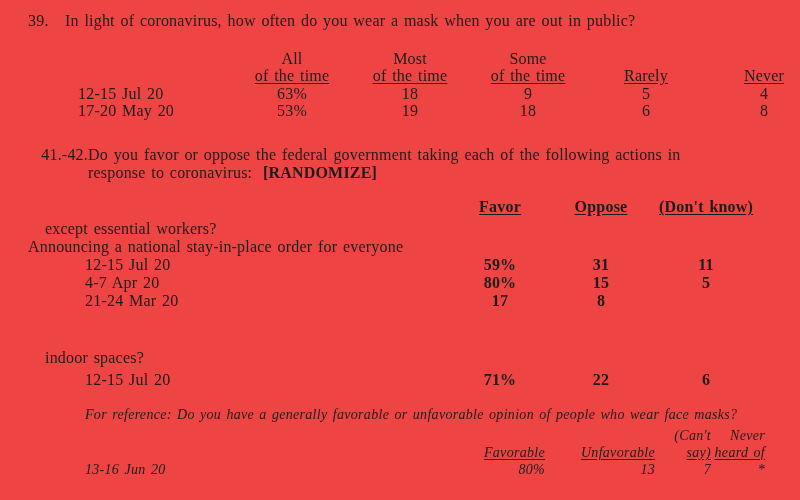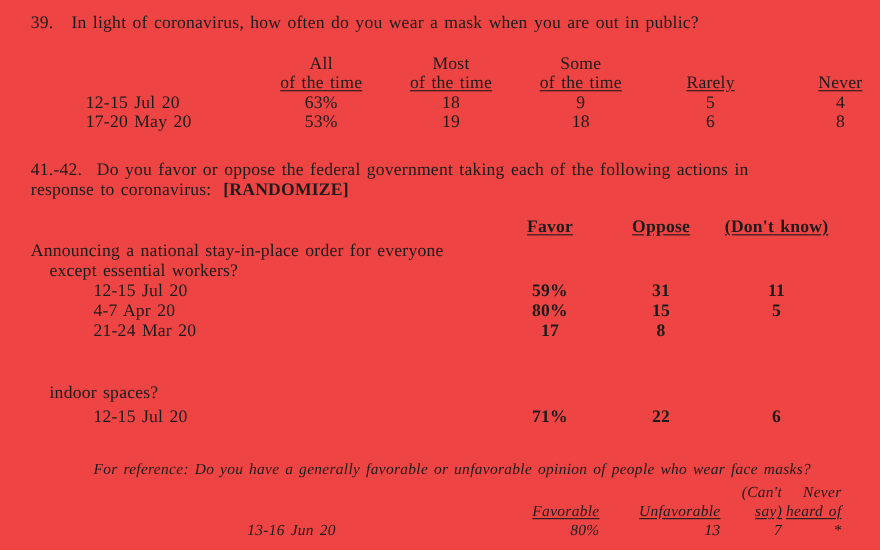--- a/index.html
+++ b/index.html
@@ -6,39 +6,39 @@
   .doc {
     position:relative; width:800px; height:500px; background:#ef4444;
     font-family:"Liberation Serif", serif; font-size:16px; color:#1c1c1c;
     letter-spacing:0.2px; word-spacing:1.5px; overflow:hidden;
   }
   .abs { position:absolute; }
   .u { text-decoration:underline; text-underline-offset:2px; }
   .b { font-weight:700; }
   .qrow { display:flex; }
   .qnum39 { flex:0 0 37px; }
-  .qnum41 { flex:0 0 60px; }
-  .qline2 { }
+  .qnum41 { flex:0 0 60px;text-align:right; }
+  .qline2 { margin-left:60px; }
 
   .t1row { display:grid; grid-template-columns:141px 90px 90px 90px 90px 90px 90px; height:17px; line-height:17px;gap:28px; }
   .t1row .c { text-align:center; }
   .t1row .lbl { text-align:left; }
 
   .t2row { display:grid; grid-template-columns:427px 90px 112px 98px; height:18px; line-height:18px; }
   .t2row .c { text-align:center;font-weight:bold; }
   .t2row .lbl { text-align:left; }
   .ind1 { padding-left:17px; }
   .ind2 { padding-left:57px; }
   .gap-top { margin-top:4px; }
 
   .ref { font-style:italic; font-size:14px; letter-spacing:0.3px; }
   .refnote { line-height:16px; }
   .t3row { display:grid; grid-template-columns:360px 100px 110px 56px 54px; height:17px; line-height:17px; }
   .t3row .c { text-align:right; }
-  .t3row .lbl { text-align:center; }
+  .t3row .lbl { text-align:left; }
   .t3head { margin-top:4px; }
 </style>
 </head>
 <body>
 
 <div class="doc">
 
   <div class="abs qrow" style="left:28px; top:12px; width:760px;">
     <span class="qnum39">39.</span>
     <span>In light of coronavirus, how often do you wear a mask when you are out in public?</span>
@@ -96,27 +96,27 @@
 
   <div class="abs t2row" style="left:28px; top:198px;">
     <span class="lbl"></span>
     <span class="c u">Favor</span>
     <span class="c u">Oppose</span>
     <span class="c u">(Don't know)</span>
   </div>
 
   <div class="abs" style="left:28px; top:220px;">
     <div class="t2row">
-      <span class="lbl">Announcing a national stay-in-place order for everyone</span>
+      <span class="lbl ind1">except essential workers?</span>
       <span class="c"></span>
         <span class="c"></span>
         <span class="c"></span>
     </div>
     <div class="t2row">
-      <span class="lbl ind1">except essential workers?</span>
+      <span class="lbl">Announcing a national stay-in-place order for everyone</span>
       <span class="c"></span>
         <span class="c"></span>
         <span class="c"></span>
     </div>
     <div class="t2row">
       <span class="lbl ind2">12-15 Jul 20</span>
       <span class="c">59%</span>
       <span class="c">31</span>
       <span class="c">11</span>
     </div>
@@ -146,21 +146,21 @@
         <span class="c"></span>
     </div>
     <div class="t2row gap-top">
       <span class="lbl ind2">12-15 Jul 20</span>
       <span class="c">71%</span>
       <span class="c">22</span>
       <span class="c">6</span>
     </div>
   </div>
 
-  <div class="abs ref" style="left:85px; top:420px; width:700px;">
+  <div class="abs ref" style="left:85px; top:407px; width:700px;">
     <div class="refnote">For reference: Do you have a generally favorable or unfavorable opinion of people who wear face masks?</div>
     <div class="t3row t3head">
       <span class="lbl"></span>
       <span class="c"></span>
       <span class="c"></span>
       <span class="c">(Can't</span>
       <span class="c">Never</span>
     </div>
     <div class="t3row">
       <span class="lbl"></span>

